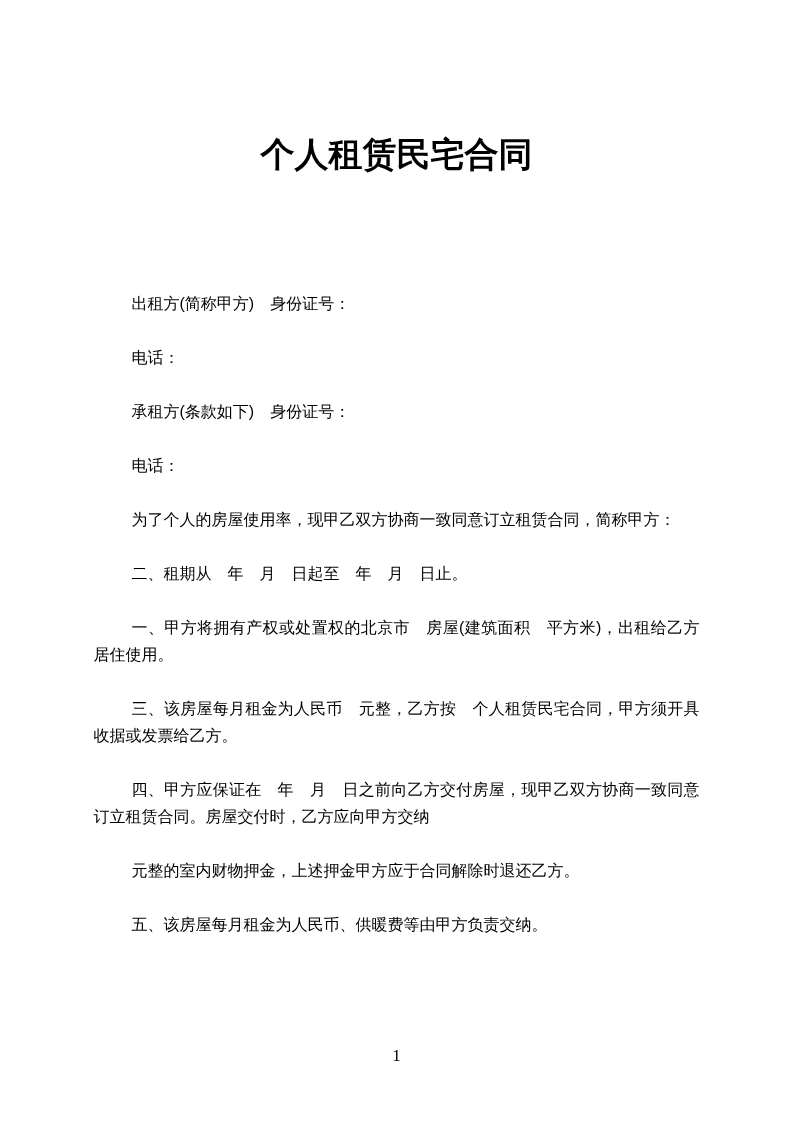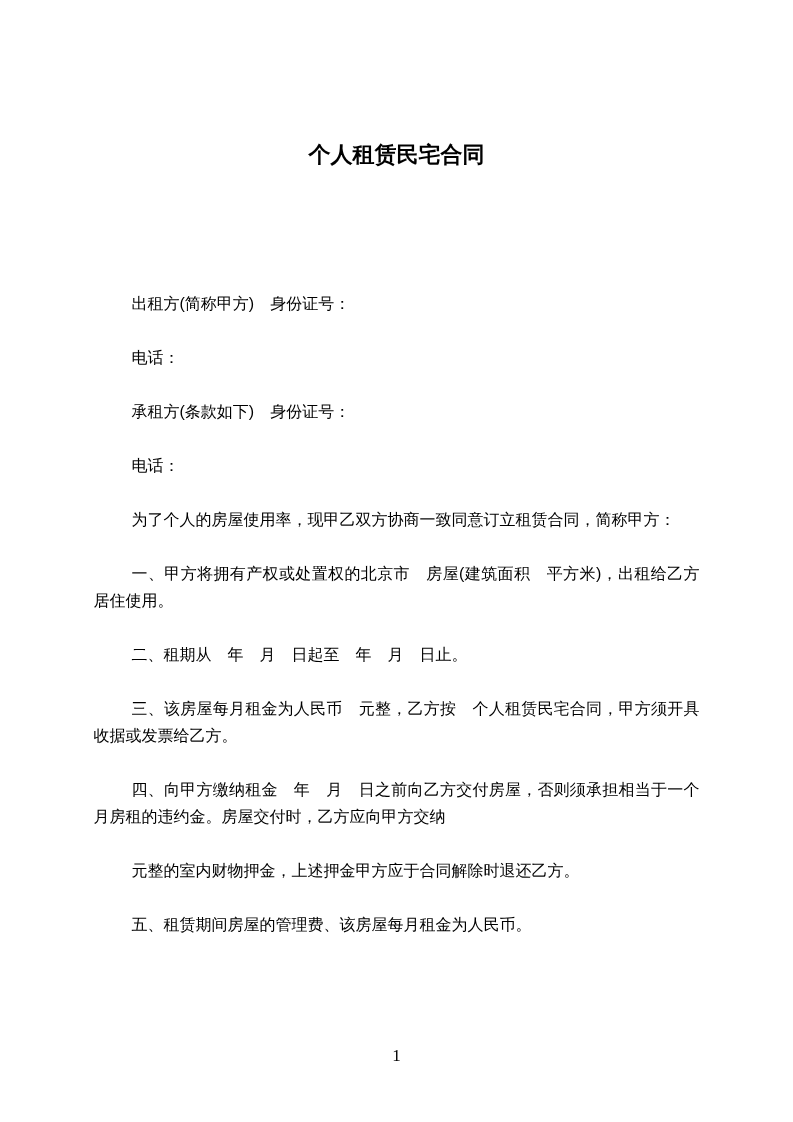--- a/index.html
+++ b/index.html
@@ -15,21 +15,21 @@
   }
   .sheet {
     position: relative;
     width: 793px;
     height: 1122px;
     background: #ffffff;
     overflow: hidden;
   }
   .doc-title {
     padding-top: 139px;
-    font-size: 22px;
+    font-size: 34px;
     line-height: 31px;
     font-weight: bold;
     text-align: center;
     letter-spacing: 0;
   }
   .content {
     width: 606px;
     margin: 120px auto 0 auto;
   }
   .content p {
@@ -57,25 +57,25 @@
 <div class="sheet">
 
   <div class="doc-title">个人租赁民宅合同</div>
 
   <div class="content">
     <p>出租方(简称甲方)　身份证号：</p>
     <p>电话：</p>
     <p>承租方(条款如下)　身份证号：</p>
     <p>电话：</p>
     <p>为了个人的房屋使用率，现甲乙双方协商一致同意订立租赁合同，简称甲方：</p>
+    <p>二、租期从　年　月　日起至　年　月　日止。</p>
     <p>一、甲方将拥有产权或处置权的北京市　房屋(建筑面积　平方米)，出租给乙方居住使用。</p>
-    <p>二、租期从　年　月　日起至　年　月　日止。</p>
     <p>三、该房屋每月租金为人民币　元整，乙方按　个人租赁民宅合同，甲方须开具收据或发票给乙方。</p>
-    <p>四、向甲方缴纳租金　年　月　日之前向乙方交付房屋，否则须承担相当于一个月房租的违约金。房屋交付时，乙方应向甲方交纳</p>
+    <p>四、甲方应保证在　年　月　日之前向乙方交付房屋，现甲乙双方协商一致同意订立租赁合同。房屋交付时，乙方应向甲方交纳</p>
     <p>元整的室内财物押金，上述押金甲方应于合同解除时退还乙方。</p>
-    <p>五、租赁期间房屋的管理费、该房屋每月租金为人民币。</p>
+    <p>五、该房屋每月租金为人民币、供暖费等由甲方负责交纳。</p>
   </div>
 
   <div class="page-footer">
     <span>1</span>
   </div>
 
 </div>
 
 </body></html>

